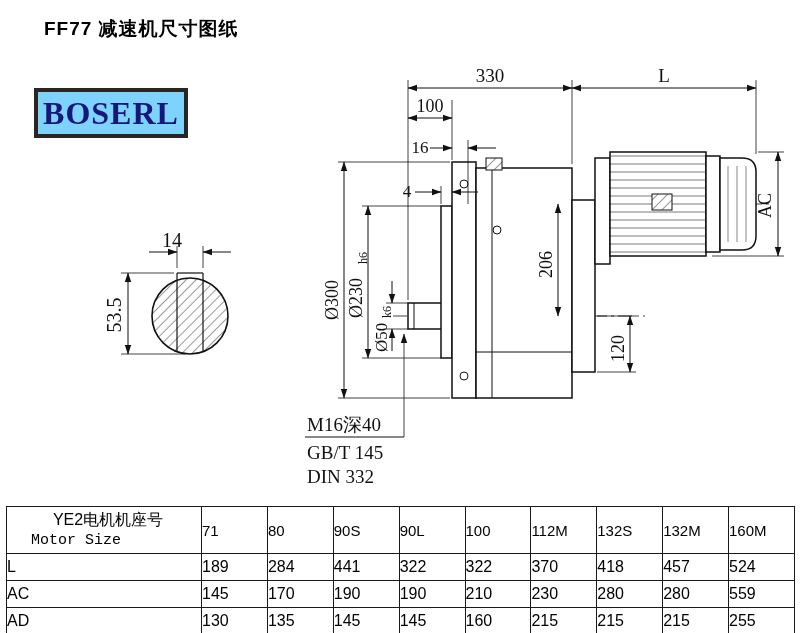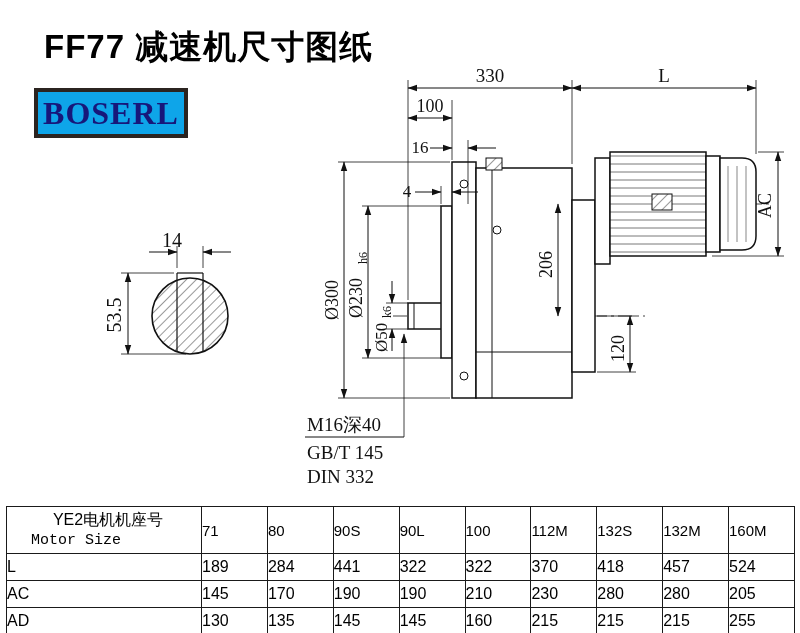--- a/index.html
+++ b/index.html
@@ -1,24 +1,24 @@
 <!DOCTYPE html>
 <html><head>
 <meta charset="utf-8">
 <style>
   html,body { margin:0; padding:0; background:#ffffff; }
   body { width:800px; height:633px; font-family:"Liberation Sans",sans-serif; }
   .page { position:relative; width:800px; height:633px; background:#fff; overflow:hidden; }
 
-  .title { position:absolute; left:44px; top:25px; font-size:33px; font-weight:bold;
+  .title { position:absolute; left:44px; top:16px; font-size:19px; font-weight:bold;
            color:#000; letter-spacing:1px; white-space:nowrap; }
 
   .logo { position:absolute; left:34px; top:88px; width:146px; height:42px;
           border:4px solid #2b2420; display:flex; align-items:center; justify-content:center;
-          background:#0ea5e9; }
+          background:#7dd3fc; }
   .logo span { font-family:"Liberation Serif",serif; font-size:32px; font-weight:bold;
                color:#17177a; letter-spacing:1px; }
 
   svg.drawing { position:absolute; left:0; top:0; }
   svg .dimtxt { font-family:"Liberation Serif",serif; fill:#111; }
 
   table.dim-table { position:absolute; left:6px; top:506px; width:789px;
                     border-collapse:collapse; table-layout:fixed; background:#fff; }
   table.dim-table td { border:1px solid #1a1a1a; vertical-align:middle;
                        font-size:15px; color:#000; padding:0; overflow:hidden; }
@@ -227,21 +227,21 @@
     <tr class="datarow">
       <td>AC</td>
       <td>145</td>
       <td>170</td>
       <td>190</td>
       <td>190</td>
       <td>210</td>
       <td>230</td>
       <td>280</td>
       <td>280</td>
-      <td>205</td>
+      <td>559</td>
     </tr>
     <tr class="datarow">
       <td>AD</td>
       <td>130</td>
       <td>135</td>
       <td>145</td>
       <td>145</td>
       <td>160</td>
       <td>215</td>
       <td>215</td>

